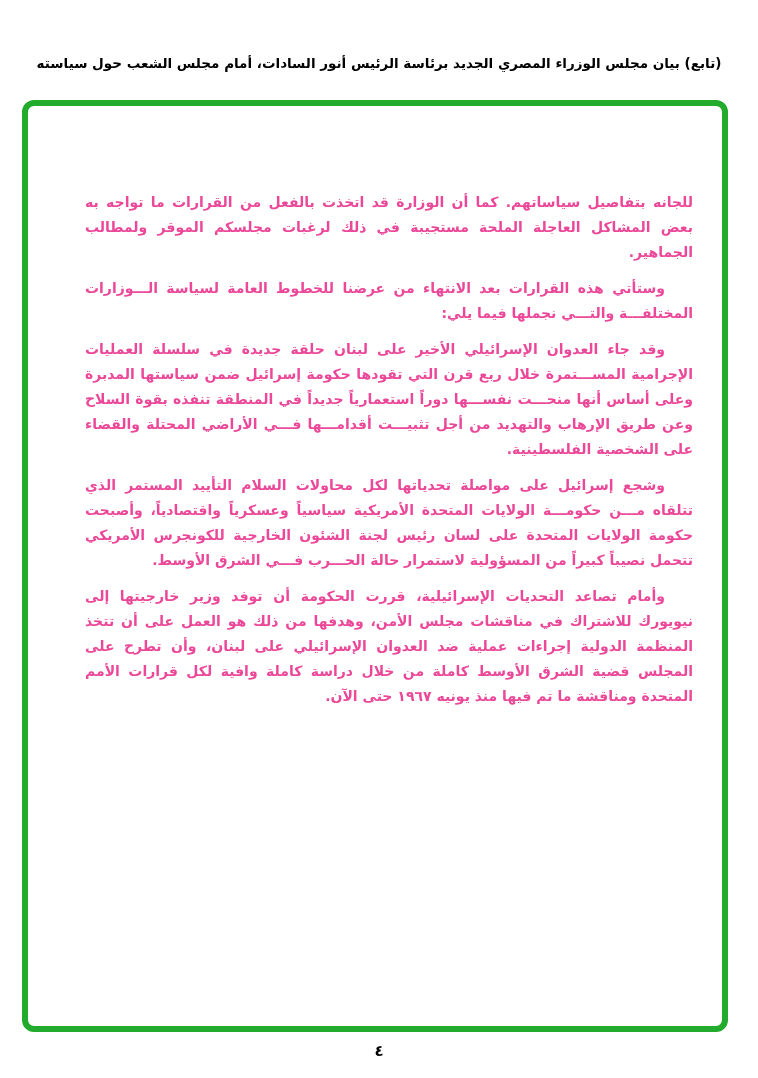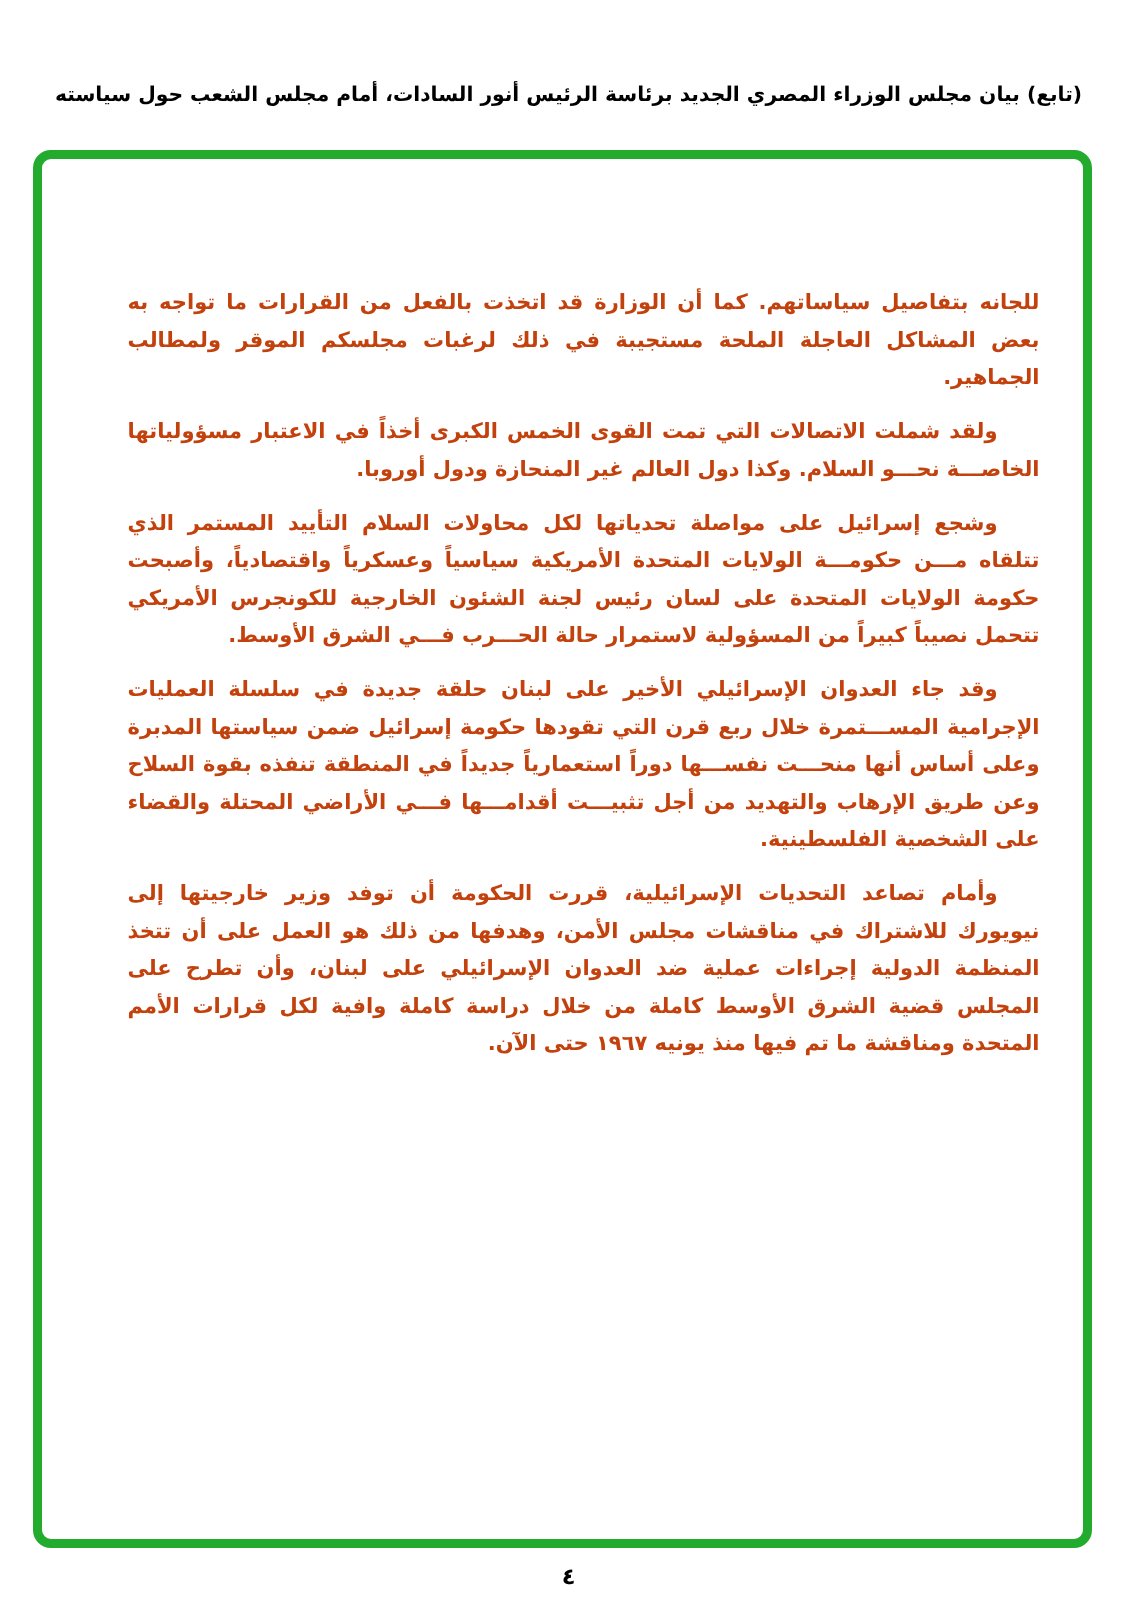--- a/index.html
+++ b/index.html
@@ -37,21 +37,21 @@
   .content {
     position: absolute;
     top: 84px;
     right: 29px;
     width: 608px;
     direction: rtl;
     text-align: justify;
     font-size: 14px;
     font-weight: bold;
     line-height: 25px;
-    color: #c2410c;
+    color: #ec4899;
   }
   .para { margin: 0 0 11px 0; }
   .para.indent { text-indent: 28px; }
   .page-number {
     position: absolute;
     top: 1042px; left: 0; right: 0;
     text-align: center;
     direction: rtl;
     font-size: 15px;
     font-weight: bold;
@@ -61,22 +61,22 @@
 </head>
 <body>
 
 <div class="page">
 
   <div class="doc-header">(تابع) بيان مجلس الوزراء المصري الجديد برئاسة الرئيس أنور السادات، أمام مجلس الشعب حول سياسته</div>
 
   <div class="frame" style="border-color: rgb(35, 171, 45);">
     <div class="content">
       <p class="para">للجانه بتفاصيل سياساتهم. كما أن الوزارة قد اتخذت بالفعل من القرارات ما تواجه به بعض المشاكل العاجلة الملحة مستجيبة في ذلك لرغبات مجلسكم الموقر ولمطالب الجماهير.</p>
-      <p class="para indent">ولقد شملت الاتصالات التي تمت القوى الخمس الكبرى أخذاً في الاعتبار مسؤولياتها الخاصـــة نحـــو السلام. وكذا دول العالم غير المنحازة ودول أوروبا.</p>
+      <p class="para indent">وستأتي هذه القرارات بعد الانتهاء من عرضنا للخطوط العامة لسياسة الـــوزارات المختلفـــة والتـــي نجملها فيما يلي:</p>
+      <p class="para indent">وقد جاء العدوان الإسرائيلي الأخير على لبنان حلقة جديدة في سلسلة العمليات الإجرامية المســـتمرة خلال ربع قرن التي تقودها حكومة إسرائيل ضمن سياستها المدبرة وعلى أساس أنها منحـــت نفســـها دوراً استعمارياً جديداً في المنطقة تنفذه بقوة السلاح وعن طريق الإرهاب والتهديد من أجل تثبيـــت أقدامـــها فـــي الأراضي المحتلة والقضاء على الشخصية الفلسطينية.</p>
       <p class="para indent">وشجع إسرائيل على مواصلة تحدياتها لكل محاولات السلام التأييد المستمر الذي تتلقاه مـــن حكومـــة الولايات المتحدة الأمريكية سياسياً وعسكرياً واقتصادياً، وأصبحت حكومة الولايات المتحدة على لسان رئيس لجنة الشئون الخارجية للكونجرس الأمريكي تتحمل نصيباً كبيراً من المسؤولية لاستمرار حالة الحـــرب فـــي الشرق الأوسط.</p>
-      <p class="para indent">وقد جاء العدوان الإسرائيلي الأخير على لبنان حلقة جديدة في سلسلة العمليات الإجرامية المســـتمرة خلال ربع قرن التي تقودها حكومة إسرائيل ضمن سياستها المدبرة وعلى أساس أنها منحـــت نفســـها دوراً استعمارياً جديداً في المنطقة تنفذه بقوة السلاح وعن طريق الإرهاب والتهديد من أجل تثبيـــت أقدامـــها فـــي الأراضي المحتلة والقضاء على الشخصية الفلسطينية.</p>
       <p class="para indent">وأمام تصاعد التحديات الإسرائيلية، قررت الحكومة أن توفد وزير خارجيتها إلى نيويورك للاشتراك في مناقشات مجلس الأمن، وهدفها من ذلك هو العمل على أن تتخذ المنظمة الدولية إجراءات عملية ضد العدوان الإسرائيلي على لبنان، وأن تطرح على المجلس قضية الشرق الأوسط كاملة من خلال دراسة كاملة وافية لكل قرارات الأمم المتحدة ومناقشة ما تم فيها منذ يونيه ١٩٦٧ حتى الآن.</p>
     </div>
   </div>
 
   <div class="page-number">٤</div>
 
 </div>
 
 </body></html>

